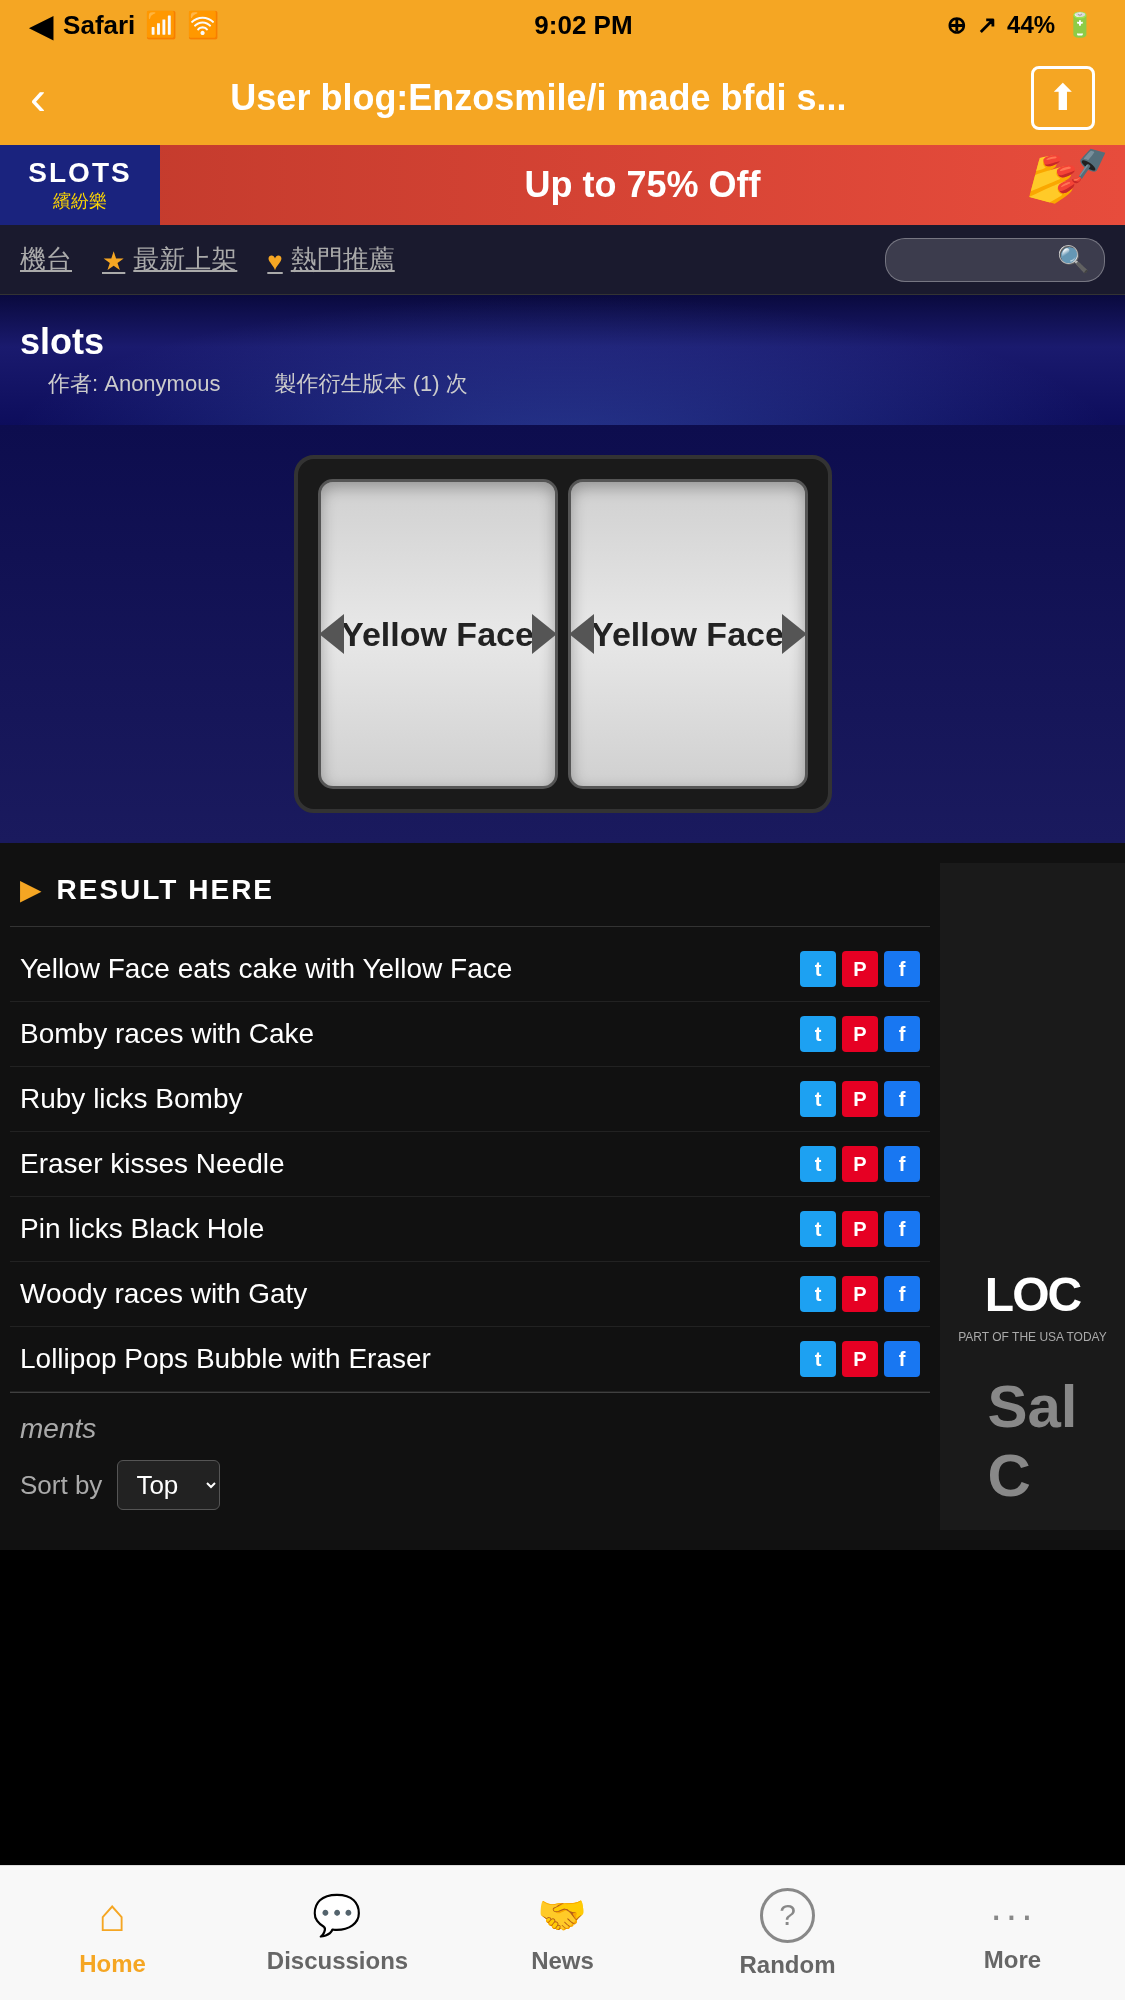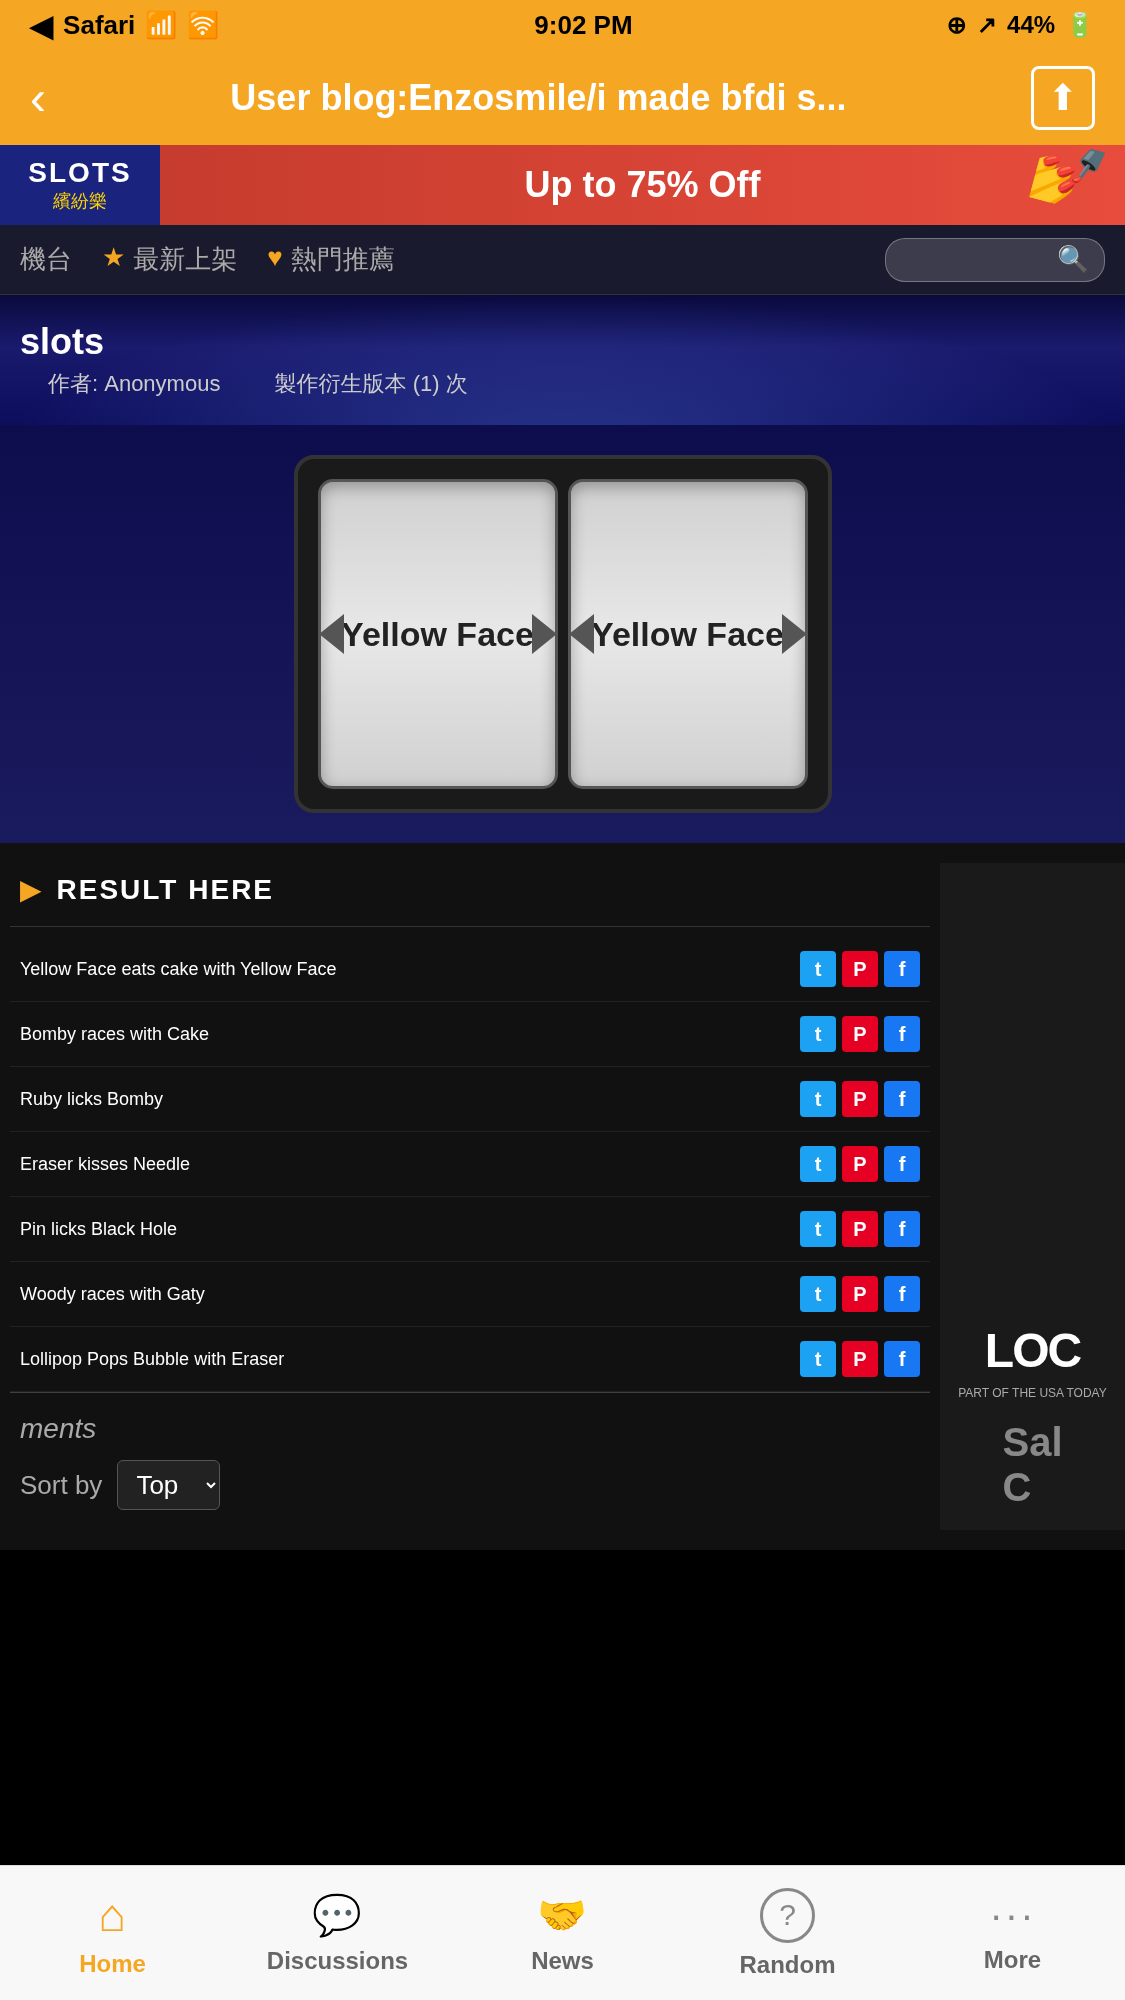--- a/index.html
+++ b/index.html
@@ -112,23 +112,24 @@
       display: flex;
       align-items: center;
       padding: 0 20px;
       gap: 30px;
       border-bottom: 1px solid #333;
     }
     .sub-nav-item {
       color: #aaa;
       font-size: 26px;
       display: flex;
-      align-items: flex-start;
+      align-items: flex-end;
       gap: 8px;
       white-space: nowrap;
+      text-decoration: underline;
     }
     .sub-nav-item .icon { color: #f5a623; font-size: 26px; }
     .sub-nav-search {
       background: rgba(255,255,255,0.15);
       border: 1px solid rgba(255,255,255,0.3);
       border-radius: 20px;
       height: 44px;
       width: 220px;
       display: flex;
       align-items: center;
@@ -268,21 +269,21 @@
     }
     .result-item {
       display: flex;
       align-items: center;
       justify-content: space-between;
       padding: 14px 10px;
       border-bottom: 1px solid #222;
     }
     .result-text {
       color: white;
-      font-size: 18px;
+      font-size: 28px;
     }
     .social-icons {
       display: flex;
       gap: 6px;
       align-items: center;
     }
     .social-icon {
       width: 36px;
       height: 36px;
       border-radius: 4px;
@@ -530,21 +531,21 @@
           <option value="new">New</option>
           <option value="old">Old</option>
         </select>
       </div>
     </div>
   </div>
 
   <div class="results-sidebar">
     <div class="sidebar-logo">LOC</div>
     <div class="sidebar-sub" style="font-size:12px; color:#aaa; text-align:center; margin-top:8px;">PART OF THE USA TODAY</div>
-    <div style="color:#888; font-size:40px; margin-top:20px; font-weight:900;">Sal<br>C</div>
+    <div style="color:#888; font-size:60px; margin-top:28px; font-weight:900;">Sal<br>C</div>
   </div>
 </div>
 
 <div class="tab-bar">
   <div class="tab-item active">
     <span class="tab-icon">⌂</span>
     <span class="tab-label">Home</span>
   </div>
   <div class="tab-item">
     <span class="tab-icon" style="font-size:40px;">💬</span>

